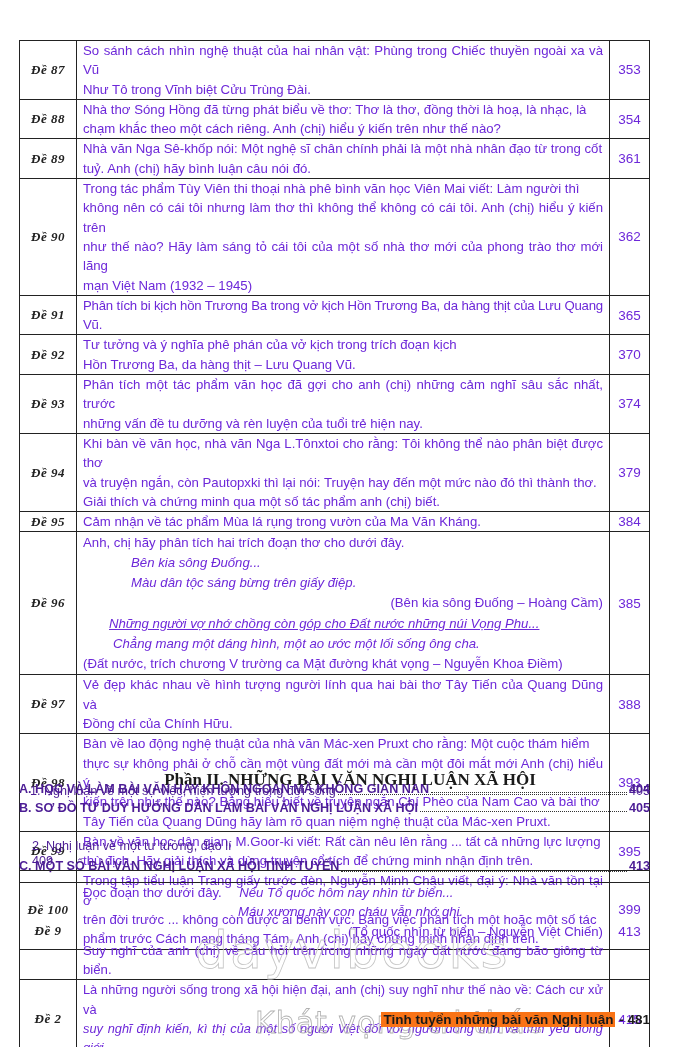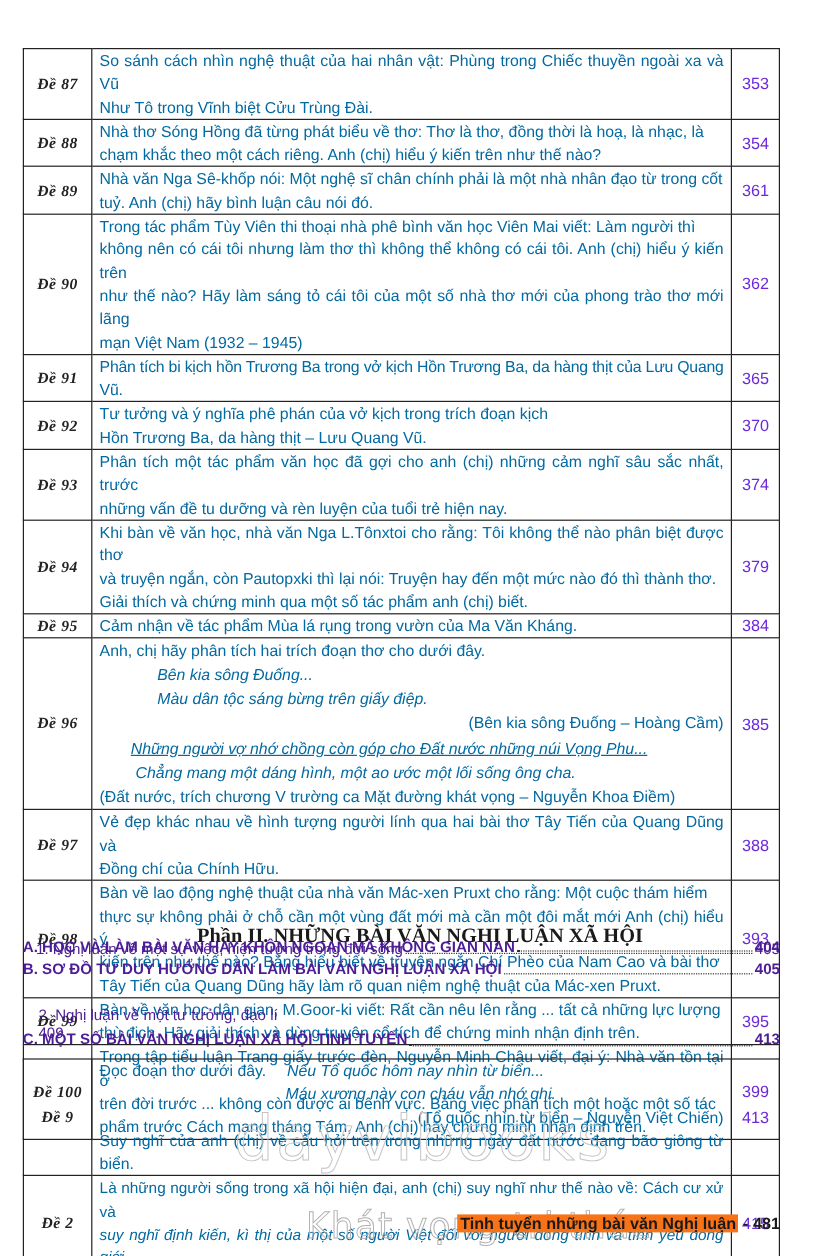--- a/index.html
+++ b/index.html
@@ -13,21 +13,21 @@
   }
   .toc-table td { border: 1.5px solid #222; vertical-align: middle; }
   .toc-table col.c-label { width: 57px; }
   .toc-table col.c-page { width: 40px; }
   .label-cell {
     font-family: "Liberation Serif", "DejaVu Serif", serif;
     font-style: italic; font-weight: bold; font-size: 13px; text-align: center; color: #222;
     letter-spacing: 0.5px;
   }
   .text-cell {
-    font-size: 13.2px; line-height: 19.3px; padding: 0 6px; text-align: justify; color: #0369a1;
+    font-size: 13.2px; line-height: 19.3px; padding: 0 6px; text-align: justify; color: #6d28d9;
   }
   .page-cell { text-align: center; font-size: 13.5px; color: #6d28d9; }
   .text-cell i { font-style: italic; }
   .indent1 { padding-left: 48px; display: block; }
   .indent2 { padding-left: 26px; display: block; }
   .indent3 { padding-left: 30px; display: block; }
   .right { text-align: right; display: block; }
   .ln { display: block; }
   .section-title {
     position: absolute; left: 0; width: 700px; top: 757px; text-align: center;

